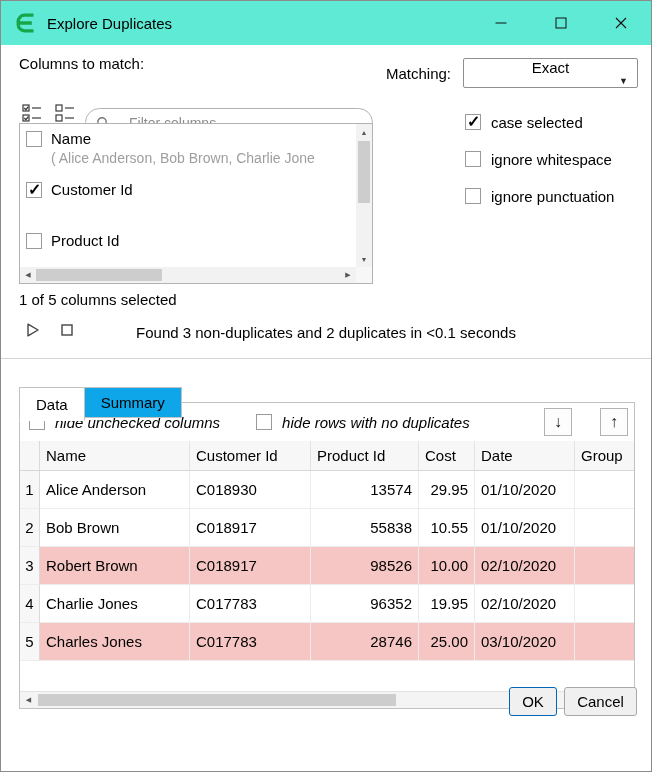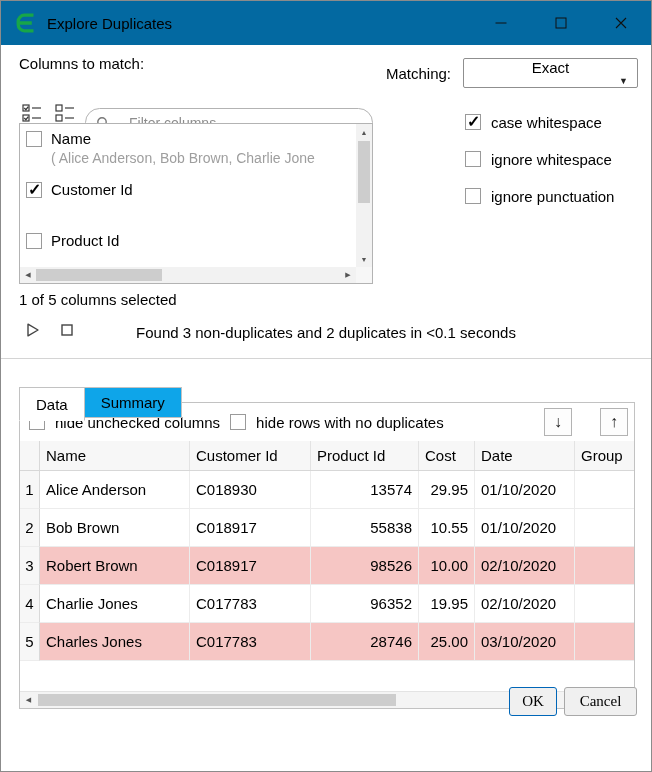--- a/index.html
+++ b/index.html
@@ -1,21 +1,21 @@
 <!DOCTYPE html>
 <html><head>
 <meta charset="utf-8">
 <style>
   * { margin:0; padding:0; box-sizing:border-box; }
   html,body { width:652px; height:772px; background:#fff; }
   body { font-family:"Liberation Sans", sans-serif; font-size:15px; color:#000; }
   .stage { position:relative; width:652px; height:772px; background:#fff; border:1px solid #8b8b8b; overflow:hidden; }
 
   
-  .titlebar { position:absolute; top:0; left:0; right:0; height:44px; display:flex; align-items:center; background:#0369a1; }
+  .titlebar { position:absolute; top:0; left:0; right:0; height:44px; display:flex; align-items:center; background:#5eead4; }
   .logo { margin-left:14px; width:22px; height:22px; flex:none; }
   .title { margin-left:10px; font-size:15px; }
   .win-controls { margin-left:auto; display:flex; height:100%; }
   .win-btn { width:60px; height:100%; display:flex; align-items:center; justify-content:center; cursor:default; }
 
   
   .lbl-columns { position:absolute; left:18px; top:54px; }
   .toolbar { position:absolute; left:18px; top:87px; display:flex; align-items:center; gap:7px; }
   .tool-btn { width:26px; height:26px; display:flex; align-items:center; justify-content:center; background:#fff; border:none; }
   .filter-box { width:288px; height:29px; border:1px solid #b3b3b3; border-radius:15px; display:flex; align-items:center; padding:0 10px; gap:19px; background:#fff;margin-top:20px; }
@@ -80,21 +80,21 @@
   .hcell.num { border-right:1px solid #d9d9d9; }
   .cell.r { justify-content:flex-end; }
   .trow.dup .cell:not(.num) { background:#f6c6c4; }
 
   .pane-hscroll { position:absolute; left:0; right:0; bottom:0; height:17px; background:#f4f4f4; border-top:1px solid #e3e3e3; }
   .pane-hscroll .sb-arrow { width:17px; height:16px; }
   .pane-hscroll .lf { left:0; } .pane-hscroll .rt { right:0; }
   .pane-h-thumb { position:absolute; top:2px; bottom:2px; left:18px; width:358px; background:#cdcdcd; }
 
   
-  .btn { position:absolute; top:686px; height:29px; background:#f0f0f0; border:1px solid #a8a8a8; border-radius:3px; display:flex; align-items:center; justify-content:center; font-size:15px; font-family:Liberation Serif, serif; }
+  .btn { position:absolute; top:686px; height:29px; background:#f0f0f0; border:1px solid #a8a8a8; border-radius:3px; display:flex; align-items:center; justify-content:center; font-size:15px; font-family:Liberation Sans, sans-serif; }
   .btn.ok { left:508px; width:48px; border:1px solid #0066b8; }
   .btn.cancel { left:563px; width:73px; }
 </style>
 </head>
 <body>
 
 <div class="stage">
 
   <div class="titlebar">
     <span class="logo">
@@ -191,21 +191,21 @@
   <div class="summary">1 of 5 columns selected</div>
 
   <div class="matching-label">Matching:</div>
   <div class="combo">
     <span>Exact</span>
     <span class="combo-arrow">▼</span>
   </div>
   <div class="match-opts" id="match-opts">
       <div class="cbrow">
         <span class="cb checked"></span>
-        <span>case whitespace</span>
+        <span>case selected</span>
       </div>
       <div class="cbrow">
         <span class="cb"></span>
         <span>ignore whitespace</span>
       </div>
       <div class="cbrow">
         <span class="cb"></span>
         <span>ignore punctuation</span>
       </div>
     </div>
@@ -226,21 +226,21 @@
 
   <div class="separator"></div>
 
   <div class="tabs" id="tabs">
       <div class="tab active">Data</div>
       <div class="tab">Summary</div>
     </div>
 
   <div class="pane">
     <div class="opts-row">
-      <div style="display:flex; gap:10px;" id="table-opts">
+      <div style="display:flex; gap:36px;font-style:italic;" id="table-opts">
           <div class="cbrow">
             <span class="cb"></span>
             <span>hide unchecked columns</span>
           </div>
           <div class="cbrow">
             <span class="cb"></span>
             <span>hide rows with no duplicates</span>
           </div>
         </div>
       <div class="opts-spacer"></div>

